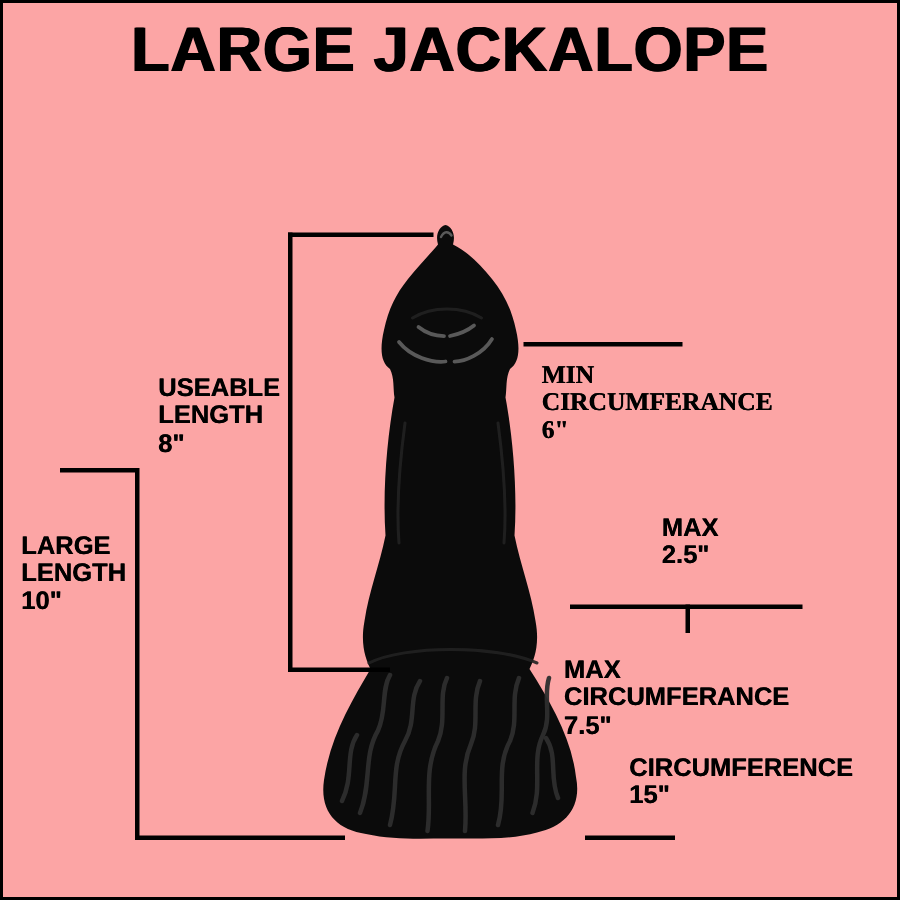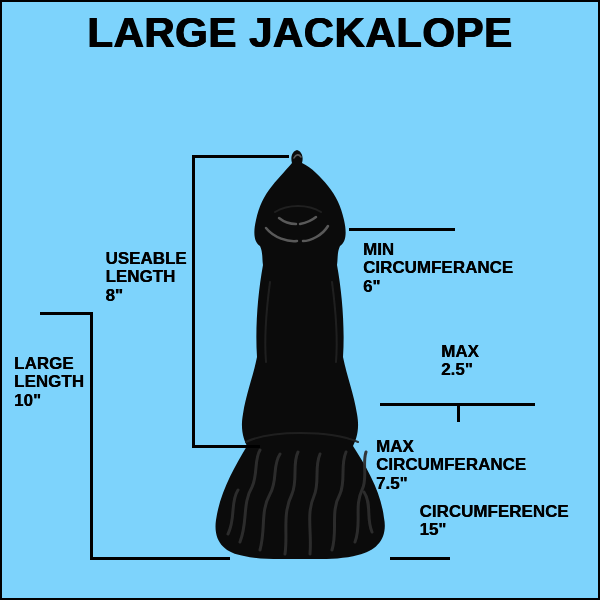--- a/index.html
+++ b/index.html
@@ -1,18 +1,18 @@
 <!DOCTYPE html>
 <html><head>
 <meta charset="utf-8">
 <style>
   html,body{margin:0;padding:0;background:#fff;font-family:"Liberation Sans", sans-serif;}
   .canvas{
     position:relative;width:600px;height:600px;box-sizing:border-box;
-    border:2px solid #000;background:#7dd3fc;overflow:hidden;
+    border:2px solid #000;background:#fca5a5;overflow:hidden;
   }
   .title{
     position:absolute;top:8px;left:0;width:100%;text-align:center;
     font-weight:bold;font-size:42px;line-height:1.1;color:#000;
     letter-spacing:0.5px;
     text-shadow:0.6px 0 0 #000, -0.6px 0 0 #000;
   }
   .dim{position:absolute;background:#000;}
   .label{
     position:absolute;transform:translateX(-50%);
@@ -100,21 +100,21 @@
     <div>LENGTH</div>
     <div>8"</div>
   </div>
 
   <div class="label" style="left:47px;top:353px;">
     <div>LARGE</div>
     <div>LENGTH</div>
     <div>10"</div>
   </div>
 
-  <div class="label" style="left:436px;top:239px;">
+  <div class="label" style="left:436px;top:239px;font-family:Liberation Serif, serif;">
     <div>MIN</div>
     <div>CIRCUMFERANCE</div>
     <div>6"</div>
   </div>
 
   <div class="label" style="left:458px;top:341px;">
     <div>MAX</div>
     <div>2.5"</div>
   </div>
 

